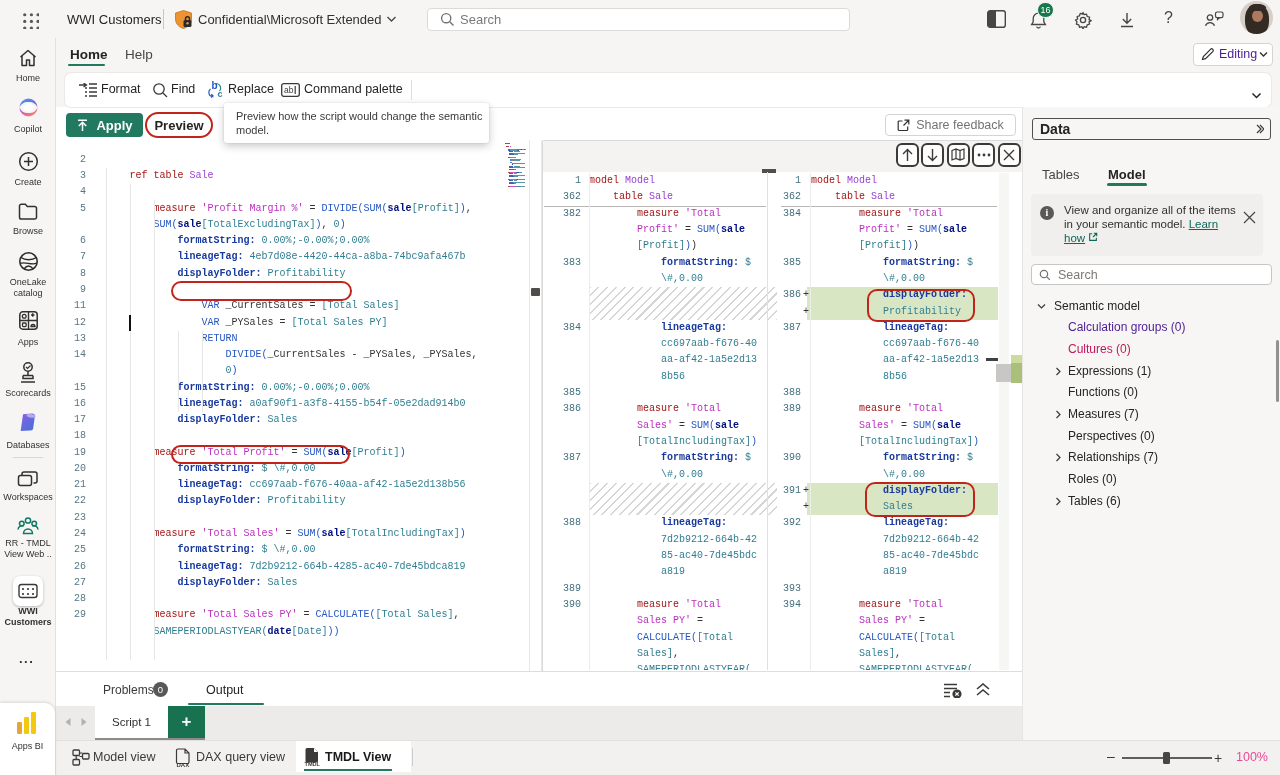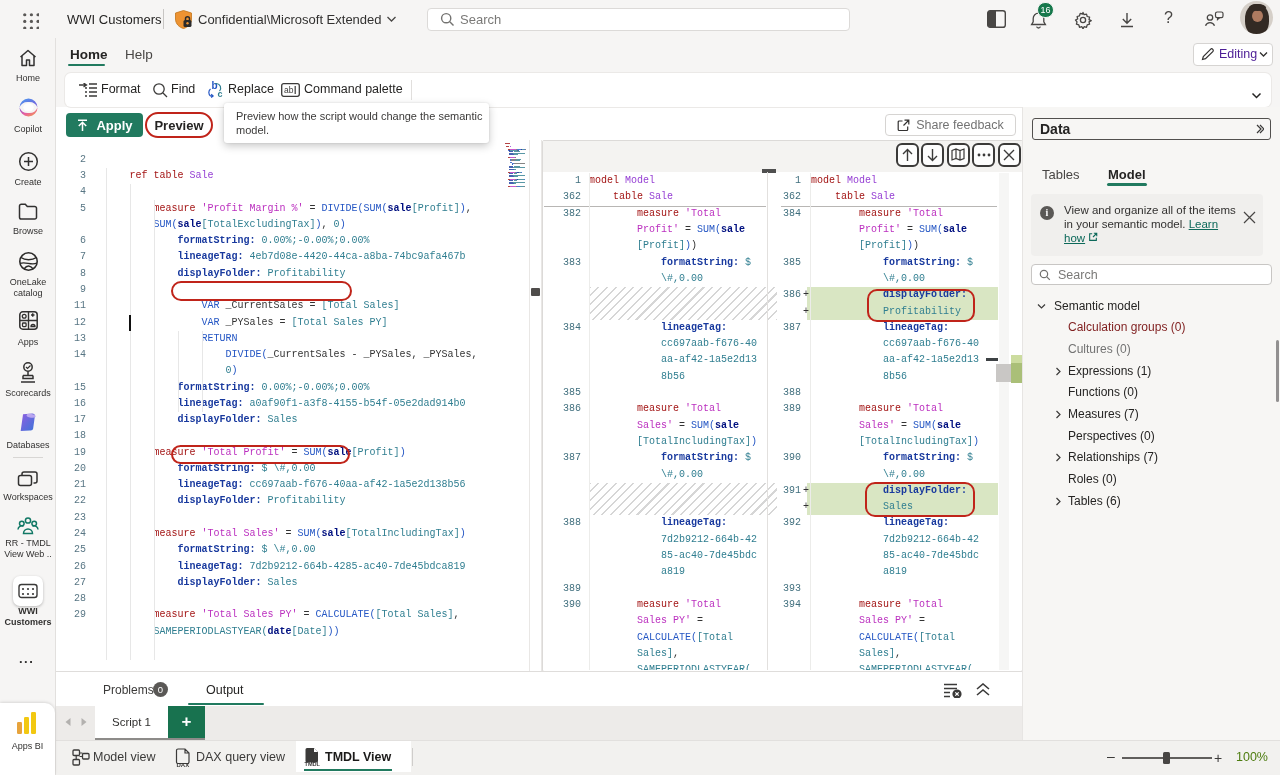--- a/index.html
+++ b/index.html
@@ -409,21 +409,21 @@
       <path d="M10 1 v4 h4" fill="#fff"></path>
       <text x="0.5" y="18.5" font-size="5.6" font-weight="bold" fill="#3b3a39" font-family="Liberation Sans">TMDL</text>
     </svg>
 <div class="abs" style="left:325px;top:750px;font-size:12.5px;font-weight:bold;color:#1b1a19">TMDL View</div>
 <div class="abs" style="left:304px;top:768.5px;width:88px;height:2.6px;background:#217a5f"></div>
 <div class="abs" style="left:412px;top:748px;width:1px;height:18px;background:#cfcdcb"></div>
 <div class="abs" style="left:1107px;top:748px;font-size:14px;color:#3b3a39">–</div>
 <div class="abs" style="left:1122px;top:756.5px;width:90px;height:2px;background:#605e5c"></div>
 <div class="abs" style="left:1163px;top:751.5px;width:6.5px;height:12px;background:#484644;border-radius:1.5px"></div>
 <div class="abs" style="left:1214px;top:749.5px;font-size:14px;color:#3b3a39">+</div>
-<div class="abs" style="left:1236px;top:750px;font-size:12.5px;color:#4d7c0f">100%</div>
+<div class="abs" style="left:1236px;top:750px;font-size:12.5px;color:#ec4899">100%</div>
 <div class="abs" style="left:1022px;top:107px;width:258px;height:633px;background:#f7f6f4;border-left:1px solid #e7e5e3"></div>
 <div class="abs" style="left:1276px;top:340px;width:3px;height:62px;background:#929090;border-radius:2px"></div>
 <div class="abs" style="left:1032px;top:118px;width:239px;height:22px;border:1.6px solid #52504e;border-radius:3px"></div>
 <div class="abs" style="left:1040px;top:121px;font-size:14px;font-weight:bold;color:#252423">Data</div>
 <svg class="abs" style="left:1256px;top:124px" width="8" height="10" viewBox="0 0 8 10">
       <path d="M1 1 L5 5 L1 9 M4 1 L8 5 L4 9" fill="none" stroke="#3b3a39" stroke-width="1.2"></path>
     </svg>
 <div class="abs" style="left:1042px;top:167px;font-size:13px;color:#484644">Tables</div>
 <div class="abs" style="left:1108px;top:167px;font-size:13px;font-weight:bold;color:#252423">Model</div>
 <div class="abs" style="left:1107px;top:183px;width:40px;height:2.6px;background:#217a5f;border-radius:2px"></div>
@@ -438,22 +438,22 @@
 <div class="abs" style="left:1031px;top:264px;width:241px;height:21px;background:#fff;border:1px solid #c8c6c4;border-radius:4px"></div>
 <svg class="abs" style="left:1039px;top:269px" width="12" height="12" viewBox="0 0 15 15">
       <circle cx="6.2" cy="6.2" r="4.6" fill="none" stroke="#737270" stroke-width="1.5"></circle>
       <line x1="9.8" y1="9.8" x2="13.5" y2="13.5" stroke="#737270" stroke-width="1.5"></line>
     </svg>
 <div class="abs" style="left:1058px;top:268px;font-size:12.5px;color:#7a7977">Search</div>
 <svg class="abs" style="left:1037px;top:302.5px" width="9" height="7" viewBox="0 0 9 7">
       <path d="M1 1.5 L4.5 5 L8 1.5" fill="none" stroke="#3b3a39" stroke-width="1.2"></path>
     </svg>
 <div class="abs" style="left:1054px;top:298.5px;font-size:12px;color:#252423;font-weight:normal">Semantic model</div>
-<div class="abs" style="left:1068px;top:320.2px;font-size:12px;color:#7f1d1d;font-weight:normal">Calculation groups (0)</div>
-<div class="abs" style="left:1068px;top:341.9px;font-size:12px;color:#737373;font-weight:normal">Cultures (0)</div>
+<div class="abs" style="left:1068px;top:320.2px;font-size:12px;color:#4c1d95;font-weight:normal">Calculation groups (0)</div>
+<div class="abs" style="left:1068px;top:341.9px;font-size:12px;color:#be185d;font-weight:normal">Cultures (0)</div>
 <svg class="abs" style="left:1055px;top:366.6px" width="7" height="9" viewBox="0 0 7 9">
       <path d="M1.5 1 L5 4.5 L1.5 8" fill="none" stroke="#3b3a39" stroke-width="1.2"></path>
     </svg>
 <div class="abs" style="left:1068px;top:363.6px;font-size:12px;color:#252423;font-weight:normal">Expressions (1)</div>
 <div class="abs" style="left:1068px;top:385.3px;font-size:12px;color:#252423;font-weight:normal">Functions (0)</div>
 <svg class="abs" style="left:1055px;top:410.0px" width="7" height="9" viewBox="0 0 7 9">
       <path d="M1.5 1 L5 4.5 L1.5 8" fill="none" stroke="#3b3a39" stroke-width="1.2"></path>
     </svg>
 <div class="abs" style="left:1068px;top:407.0px;font-size:12px;color:#252423;font-weight:normal">Measures (7)</div>
 <div class="abs" style="left:1068px;top:428.7px;font-size:12px;color:#252423;font-weight:normal">Perspectives (0)</div>

